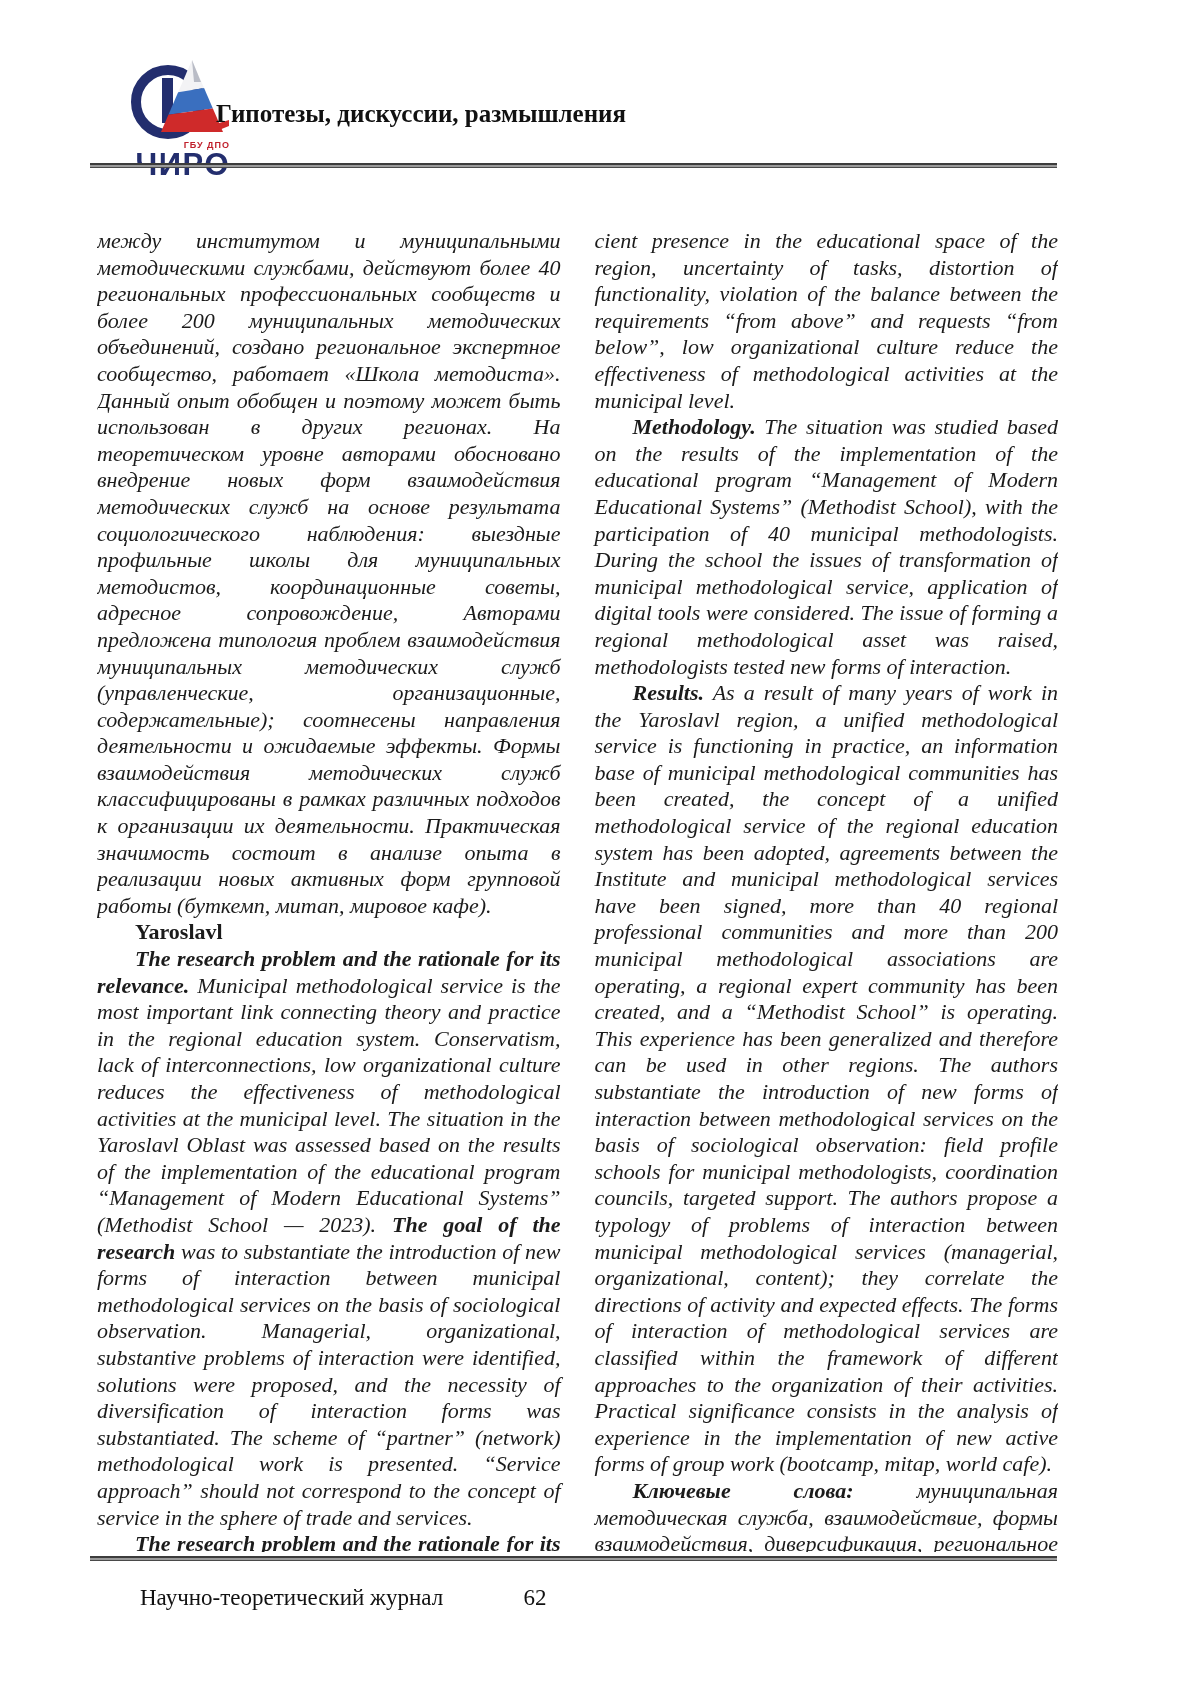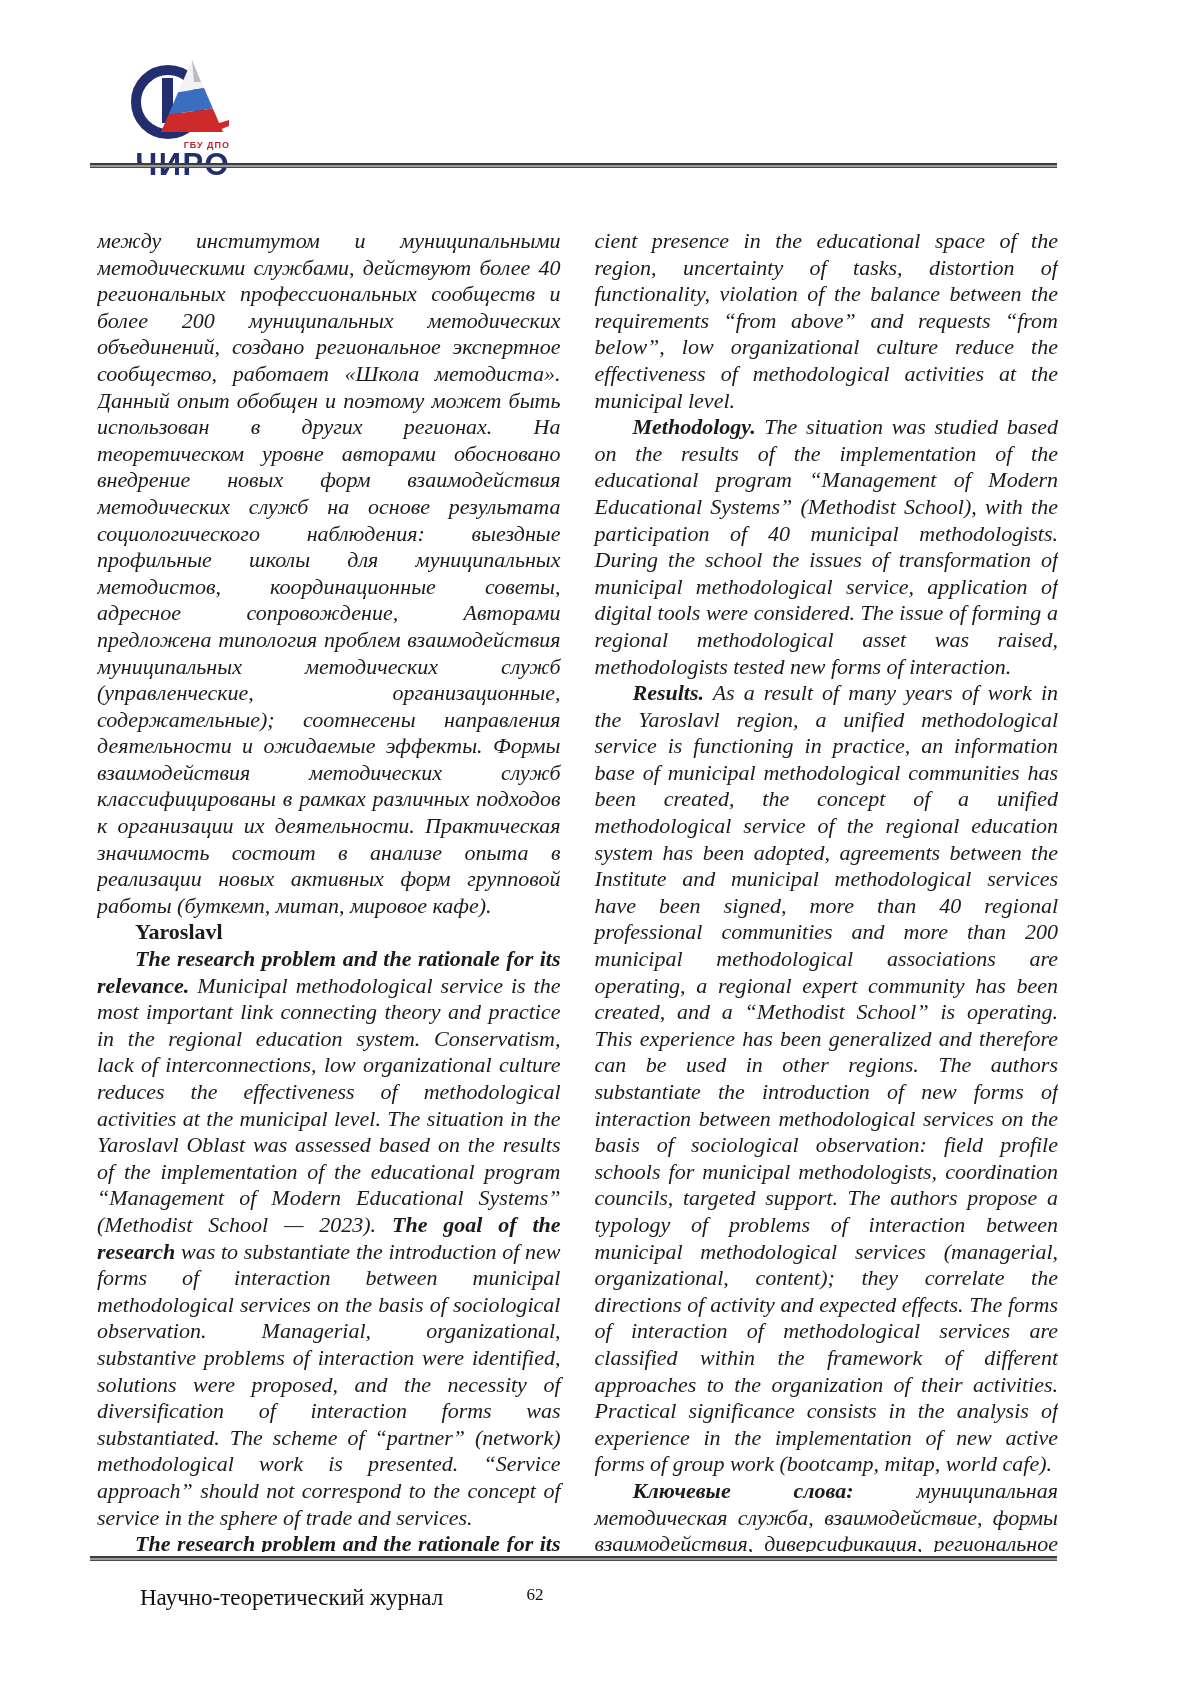--- a/index.html
+++ b/index.html
@@ -51,21 +51,21 @@
   .abstract-heading{font-style:normal;font-weight:bold;}
   .lead{font-weight:bold;}
 
   
   .footer-left{
     position:absolute;left:104px;top:1585px;
     font-size:23px;color:#111;margin-left:36px;
   }
   .footer-page{
     position:absolute;left:500px;top:1585px;width:70px;text-align:center;
-    font-size:17px;color:#111;
+    font-size:23px;color:#111;
   }
   .footer-right{
     position:absolute;left:645px;top:1566px;width:415px;text-align:center;
     font-size:23px;line-height:35px;color:#111;
   }
 </style>
 </head>
 <body>
 
 <div class="page">
@@ -89,20 +89,21 @@
       </g>
 
       <path d="M62 2 L71 24 L64 24 Z" fill="#b9bcc6"></path>
 
       <path d="M86 66 L99 62 L99 68 L89 72 Z" fill="#cf2a2a"></path>
     </svg>
     <div class="logo-orgtype">ГБУ ДПО</div>
     <div class="logo-orgname">ЧИРО</div>
   </div>
 
+  <h1 class="section-title">Гипотезы, дискуссии, размышления</h1>
 
   <div class="rule rule-top"></div>
 
   <div class="columns">
 
     <div class="col">
       <p class="noindent">между институтом и муниципальными методическими службами, действуют более 40 региональных профессиональных сообществ и более 200 муниципальных методических объединений, создано региональное экспертное сообщество, работает «Школа методиста». Данный опыт обобщен и поэтому может быть использован в других регионах. На теоретическом уровне авторами обосновано внедрение новых форм взаимодействия методических служб на основе результата социологического наблюдения: выездные профильные школы для муниципальных методистов, координационные советы, адресное сопровождение, Авторами предложена типология проблем взаимодействия муниципальных методических служб (управленческие, организационные, содержательные); соотнесены направления деятельности и ожидаемые эффекты. Формы взаимодействия методических служб классифицированы в рамках различных подходов к организации их деятельности. Практическая значимость состоит в анализе опыта в реализации новых активных форм групповой работы (буткемп, митап, мировое кафе).</p>
       <p class="abstract-heading">Yaroslavl</p>
       <p><span class="lead">The research problem and the rationale for its relevance.</span><span> Municipal methodological service is the most important link connecting theory and practice in the regional education system. Conservatism, lack of interconnections, low organizational culture reduces the effectiveness of methodological activities at the municipal level. The situation in the Yaroslavl Oblast was assessed based on the results of the implementation of the educational program “Management of Modern Educational Systems” (Methodist School — 2023). </span><span class="lead">The goal of the research</span><span> was to substantiate the introduction of new forms of interaction between municipal methodological services on the basis of sociological observation. Managerial, organizational, substantive problems of interaction were identified, solutions were proposed, and the necessity of diversification of interaction forms was substantiated. The scheme of “partner” (network) methodological work is presented. “Service approach” should not correspond to the concept of service in the sphere of trade and services.</span></p>
       <p><span class="lead">The research problem and the rationale for its relevance.</span><span> Conservative approach to management practices, low degree of managerial freedom, insuffi-</span></p>

